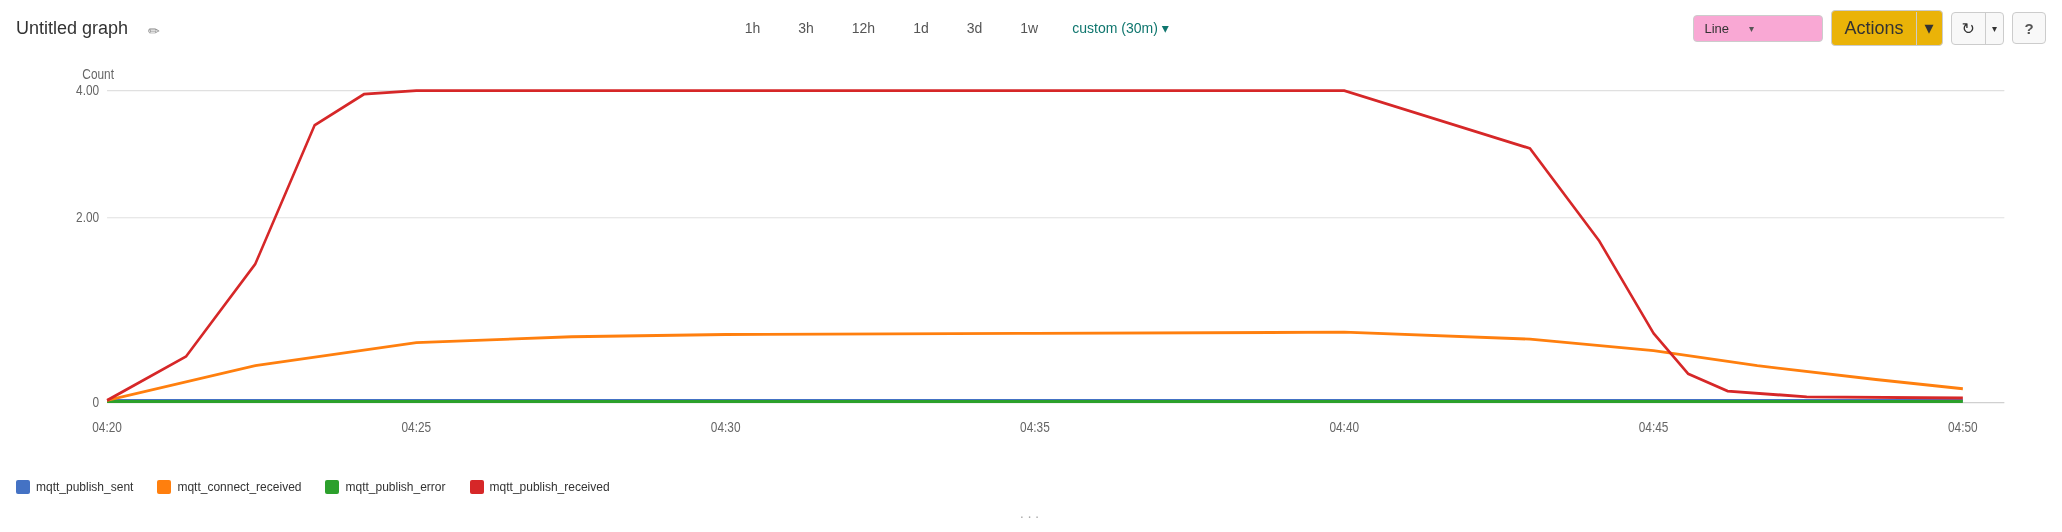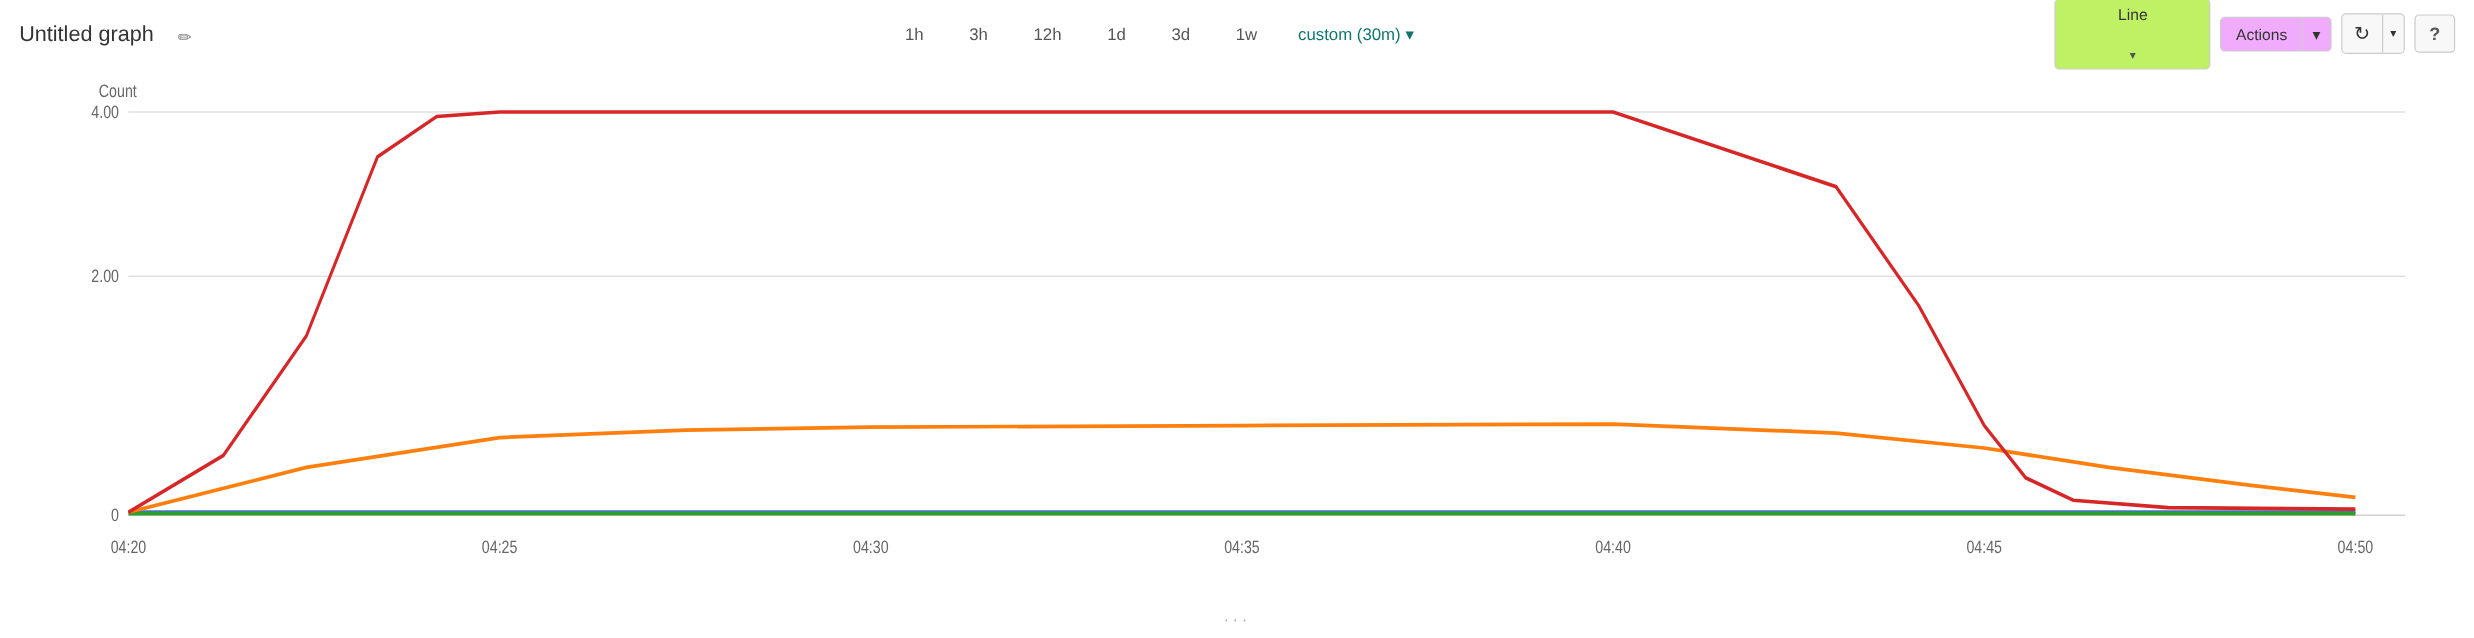--- a/index.html
+++ b/index.html
@@ -73,39 +73,38 @@
       display: flex;
       align-items: center;
       gap: 8px;
     }
     .select-dropdown {
       display: flex;
       align-items: center;
       border: 1px solid #ccc;
       border-radius: 4px;
       padding: 5px 10px;
-      background: #bef264;
+      background: #f9a8d4;
       cursor: pointer;
       font-size: 13px;
       gap: 20px;
       min-width: 130px;
-      flex-direction: column;
     }
     .select-dropdown .chevron {
       color: #555;
       font-size: 10px;
     }
     .actions-btn {
       display: flex;
       align-items: center;
       border: 1px solid #ccc;
       border-radius: 4px;
-      background: #f0abfc;
-      cursor: pointer;
-      font-size: 13px;
+      background: #eab308;
+      cursor: pointer;
+      font-size: 18px;
       overflow: hidden;
     }
     .actions-btn .label-part {
       padding: 6px 12px;
       border-right: 1px solid #ccc;
     }
     .actions-btn .arrow-part {
       padding: 6px 8px;
     }
     .refresh-btn {
@@ -256,18 +255,36 @@
       <polyline points="80,298 393,298 706,298 1019,298 1332,298 1645,298 1958,298" fill="none" stroke="#4472c4" stroke-width="2.5"></polyline>
 
       <polyline points="80,299 393,299 706,299 1019,299 1332,299 1645,299 1958,299" fill="none" stroke="#2ca02c" stroke-width="2.5"></polyline>
 
       <polyline points="80,298 230,268 393,248 550,243 706,241 1019,240 1332,239 1520,245 1645,255 1750,268 1870,280 1958,288" fill="none" stroke="#ff7f0e" stroke-width="2.5"></polyline>
 
       <polyline points="80,298 160,260 230,180 290,60 340,33 393,30 706,30 1019,30 1332,30 1520,80 1590,160 1645,240 1680,275 1720,290 1800,295 1958,296" fill="none" stroke="#d62728" stroke-width="2.5"></polyline>
     </svg>
   </div>
 
+  <div class="legend">
+    <div class="legend-item">
+      <div class="legend-dot" style="background:#4472c4;"></div>
+      <span>mqtt_publish_sent</span>
+    </div>
+    <div class="legend-item">
+      <div class="legend-dot" style="background:#ff7f0e;"></div>
+      <span>mqtt_connect_received</span>
+    </div>
+    <div class="legend-item">
+      <div class="legend-dot" style="background:#2ca02c;"></div>
+      <span>mqtt_publish_error</span>
+    </div>
+    <div class="legend-item">
+      <div class="legend-dot" style="background:#d62728;"></div>
+      <span>mqtt_publish_received</span>
+    </div>
+  </div>
 
   <div class="bottom-handle">
     <span class="handle-dots">···</span>
   </div>
 
 </div>
 
 </body></html>

